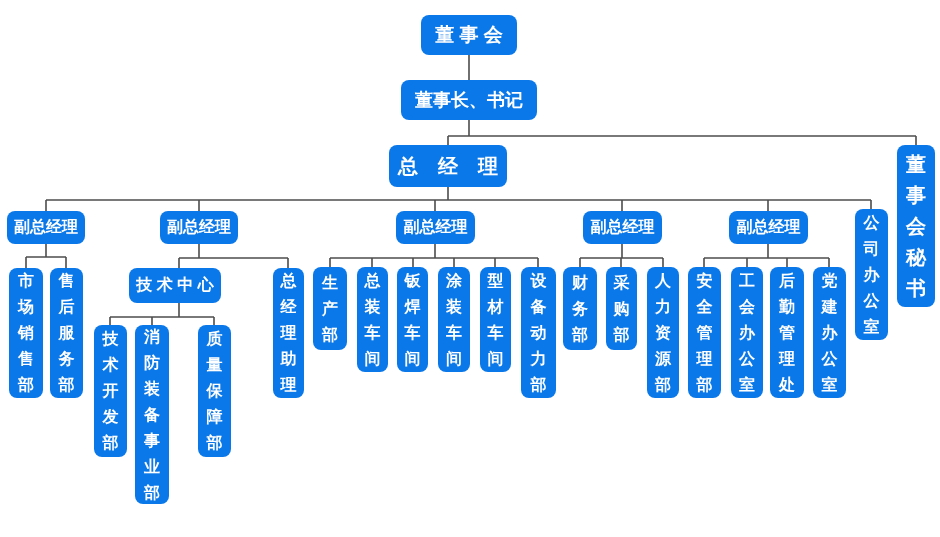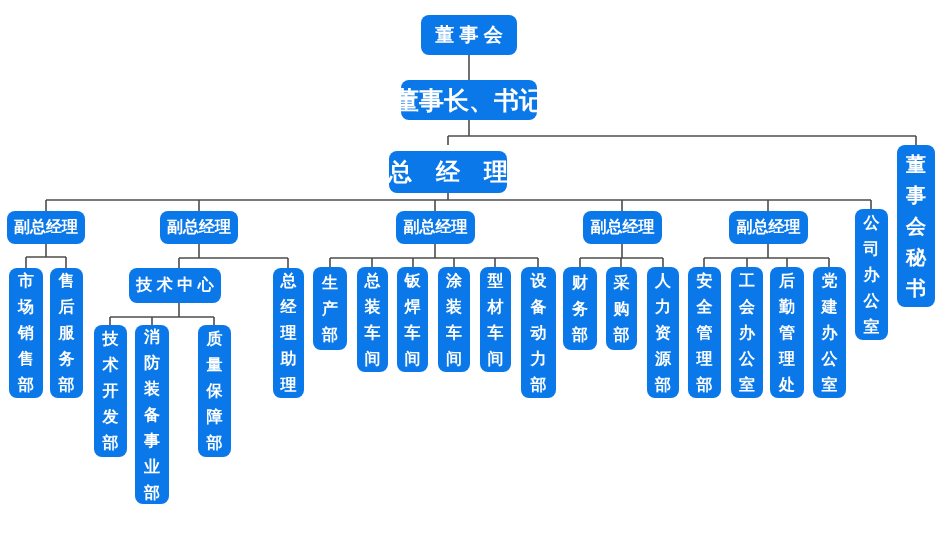--- a/index.html
+++ b/index.html
@@ -29,22 +29,22 @@
       M46 200 L46 211 M199 200 L199 211 M435 200 L435 211 M622 200 L622 211 M768 200 L768 211 M871 200 L871 209
       M46 244 L46 257 M26 257 L66 257 M26 257 L26 268 M66 257 L66 268
       M199 244 L199 258 M179 258 L288 258 M179 258 L179 268 M288 258 L288 268
       M179 303 L179 317 M110 317 L214 317 M110 317 L110 325 M152 317 L152 325 M214 317 L214 325
       M435 244 L435 258 M330 258 L538 258 M330 258 L330 267 M372 258 L372 267 M413 258 L413 267 M454 258 L454 267 M495 258 L495 267 M538 258 L538 267
       M622 244 L622 258 M580 258 L663 258 M580 258 L580 267 M621 258 L621 267 M663 258 L663 267
       M768 244 L768 258 M704 258 L829 258 M704 258 L704 267 M747 258 L747 267 M787 258 L787 267 M829 258 L829 267"></path>
   </svg>
 
   <div class="node h" style="left:421px;top:15px;width:96px;height:40px;font-size:19px">董 事 会</div>
-  <div class="node h" style="left:401px;top:80px;width:136px;height:40px;font-size:25px">董事长、书记</div>
-  <div class="node h" style="left:389px;top:151px;width:118px;height:42px;font-size:24px">总　经　理</div>
+  <div class="node h" style="left:401px;top:80px;width:136px;height:40px;font-size:18px">董事长、书记</div>
+  <div class="node h" style="left:389px;top:145px;width:118px;height:42px;font-size:20px">总　经　理</div>
   <div class="node v" style="left:897px;top:145px;width:38px;height:162px;font-size:20px;line-height:31px">董
 事
 会
 秘
 书</div>
 
   <div class="node h" style="left:7px;top:211px;width:78px;height:33px;font-size:16px">副总经理</div>
   <div class="node h" style="left:160px;top:211px;width:78px;height:33px;font-size:16px">副总经理</div>
   <div class="node h" style="left:396px;top:211px;width:79px;height:33px;font-size:16px">副总经理</div>
   <div class="node h" style="left:583px;top:211px;width:79px;height:33px;font-size:16px">副总经理</div>

